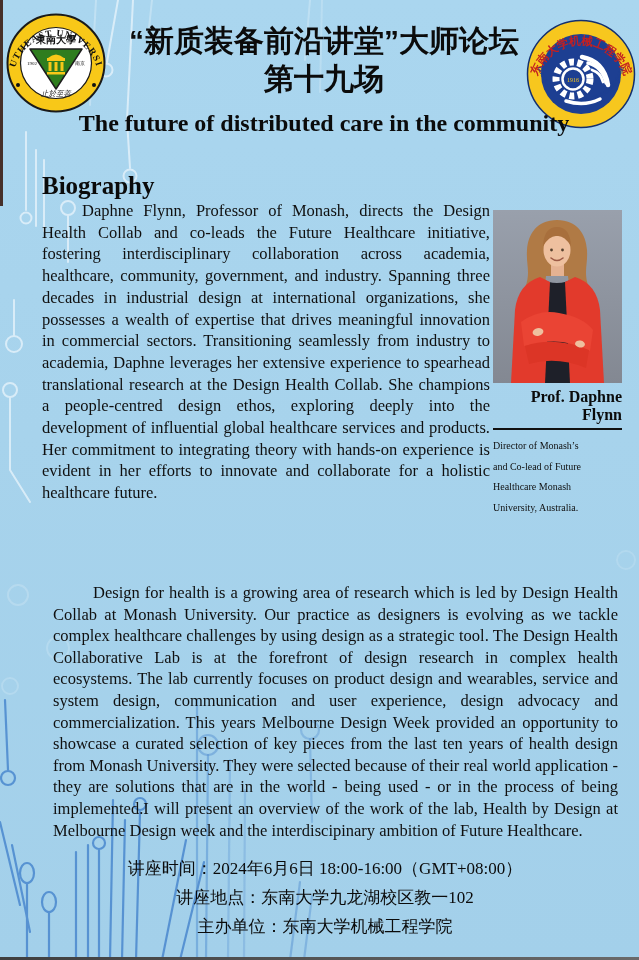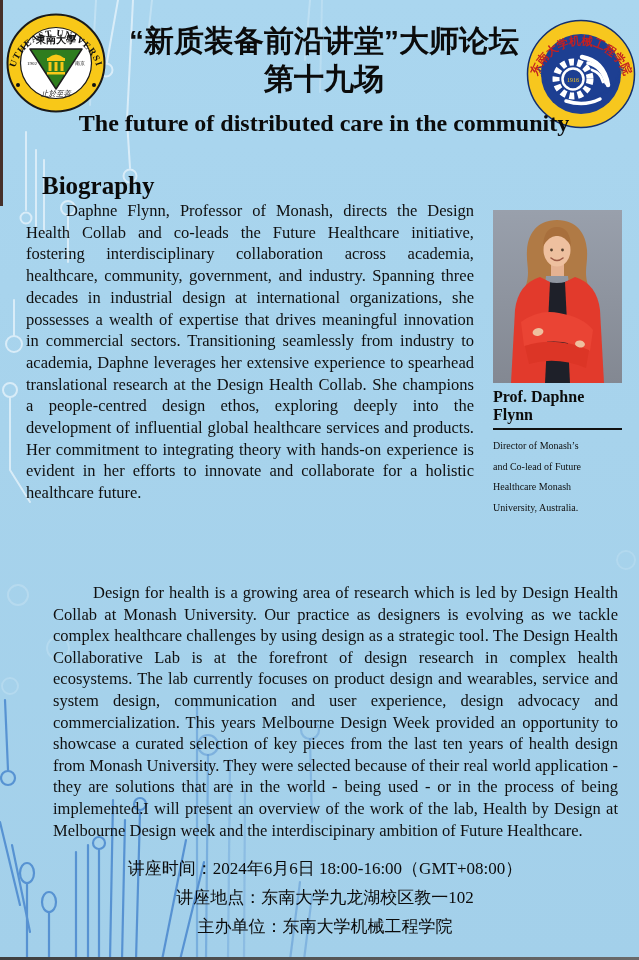--- a/index.html
+++ b/index.html
@@ -27,32 +27,32 @@
     position:absolute;left:70px;top:102px;width:500px;margin:4px;
     text-align:center;font-weight:bold;font-size:24px;line-height:34px;color:#0b0b0b;
   }
   .section-heading{
     position:absolute;margin:0;font-weight:bold;font-size:25px;color:#0b0b0b;
   }
   .bio-heading{left:42px;top:172px;}
   .abstract-heading{left:45px;top:538px;}
 
   .bio-text{
-    position:absolute;left:26px;top:200px;width:448px;margin:0;
+    position:absolute;left:42px;top:200px;width:448px;margin:0;
     font-size:16.5px;line-height:21.7px;text-align:justify;text-indent:40px;
   }
   .abstract-text{
     position:absolute;left:38px;top:567px;width:565px;margin:15px;
     font-size:16.5px;line-height:21.6px;text-align:justify;text-indent:40px;
   }
 
   .speaker-card{position:absolute;left:493px;top:210px;width:129px;}
   .photo{width:129px;height:173px;display:block;}
   .speaker-name{
-    margin-top:5px;text-align:left;font-weight:bold;font-size:16px;color:#0b0b0b;
+    margin-top:5px;text-align:right;font-weight:bold;font-size:16px;color:#0b0b0b;
   }
   .speaker-rule{border:0;border-top:2px solid #111;margin:4px 0 6px 0;width:129px;}
   .speaker-desc{font-size:10px;line-height:20.5px;}
   .speaker-desc span{display:block;}
 
   .footer{
     position:absolute;left:40px;top:854px;width:570px;
     text-align:center;font-size:17px;line-height:29px;color:#0b0b0b;
   }
   .footer div{white-space:nowrap;}

